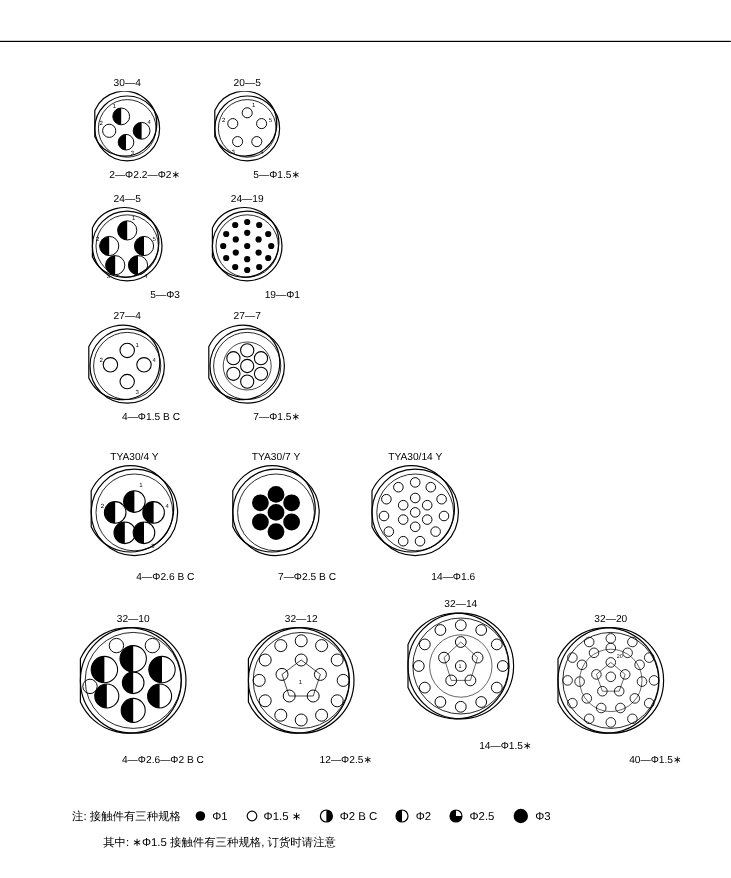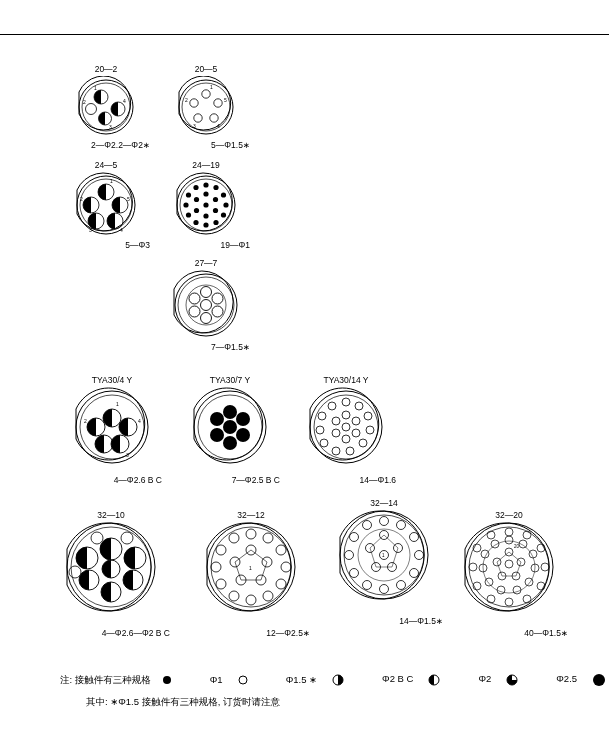--- a/index.html
+++ b/index.html
@@ -81,42 +81,41 @@
   }
   .legend-row2 {
     position: absolute;
     left: 86px;
     top: 24px;
     white-space: nowrap;
     font-size: 9.5px;
   }
   .legend-item {
     display: flex;
-    align-items: flex-start;
+    align-items: center;
     margin-right: 14px;
-    gap: 33px;
   }
   .legend-item .lbl {
     margin-left: 4px;
   }
   .legend-lead {
     margin-right: 10px;
   }
   svg { display: block; }
   .stk { stroke: #000; fill: none; }
 </style>
 </head>
 <body>
 
 <div id="page">
 
   <div class="rule"></div>
 
   <div class="conn" style="left:62px; top:64px; width:88px; height:86px;">
-    <div class="cap">20—2</div>
+    <div class="cap">30—4</div>
     <div class="svgwrap">
       <svg width="70" height="62" viewBox="0 0 70 62">
         <path class="stk" d="M8,16 a27,27 0 1 1 0,22 z" stroke-width="1"></path>
         <circle class="stk" cx="35" cy="31" r="27" stroke-width="1"></circle>
         <circle class="stk" cx="35" cy="31" r="24" stroke-width="0.7"></circle>
         <path d="M30,14 a7,7 0 0 0 0,14 z" fill="#000"></path>
         <circle class="stk" cx="30" cy="21" r="7" stroke-width="0.8"></circle>
         <path d="M47,26 a7,7 0 0 0 0,14 z" fill="#000"></path>
         <circle class="stk" cx="47" cy="33" r="7" stroke-width="0.8"></circle>
         <path d="M34,36 a6.5,6.5 0 0 0 0,13 z" fill="#000"></path>
@@ -206,20 +205,39 @@
           <circle cx="19.5" cy="43" r="2.6"></circle>
           <circle cx="17" cy="33" r="2.6"></circle>
           <circle cx="19.5" cy="23" r="2.6"></circle>
           <circle cx="27" cy="15.5" r="2.6"></circle>
         </g>
       </svg>
     </div>
     <div class="foot" style="top:80px;">19—Φ1</div>
   </div>
 
+  <div class="conn" style="left:62px; top:258px; width:88px; height:96px;">
+    <div class="cap">27—4</div>
+    <div class="svgwrap">
+      <svg width="80" height="70" viewBox="0 0 80 70">
+        <path class="stk" d="M8,19 a31,31 0 1 1 0,26 z" stroke-width="1"></path>
+        <circle class="stk" cx="40" cy="35" r="31" stroke-width="1"></circle>
+        <circle class="stk" cx="40" cy="35" r="28" stroke-width="0.7"></circle>
+        <circle class="stk" cx="40" cy="22" r="6" stroke-width="0.9"></circle>
+        <circle class="stk" cx="54" cy="34" r="6" stroke-width="0.9"></circle>
+        <circle class="stk" cx="40" cy="48" r="6" stroke-width="0.9"></circle>
+        <circle class="stk" cx="26" cy="34" r="6" stroke-width="0.9"></circle>
+        <text x="47" y="19" font-size="5" font-family="Liberation Sans">1</text>
+        <text x="61" y="32" font-size="5" font-family="Liberation Sans">4</text>
+        <text x="47" y="58" font-size="5" font-family="Liberation Sans">3</text>
+        <text x="17" y="32" font-size="5" font-family="Liberation Sans">2</text>
+      </svg>
+    </div>
+    <div class="foot" style="top:84px;">4—Φ1.5 B C</div>
+  </div>
 
   <div class="conn" style="left:162px; top:258px; width:88px; height:96px;">
     <div class="cap">27—7</div>
     <div class="svgwrap">
       <svg width="80" height="70" viewBox="0 0 80 70">
         <path class="stk" d="M8,19 a31,31 0 1 1 0,26 z" stroke-width="1"></path>
         <circle class="stk" cx="40" cy="35" r="31" stroke-width="1"></circle>
         <circle class="stk" cx="40" cy="35" r="28" stroke-width="0.7"></circle>
         <circle class="stk" cx="40" cy="35" r="20" stroke-width="0.6"></circle>
         <circle class="stk" cx="40" cy="35" r="5.5" stroke-width="0.9"></circle>

